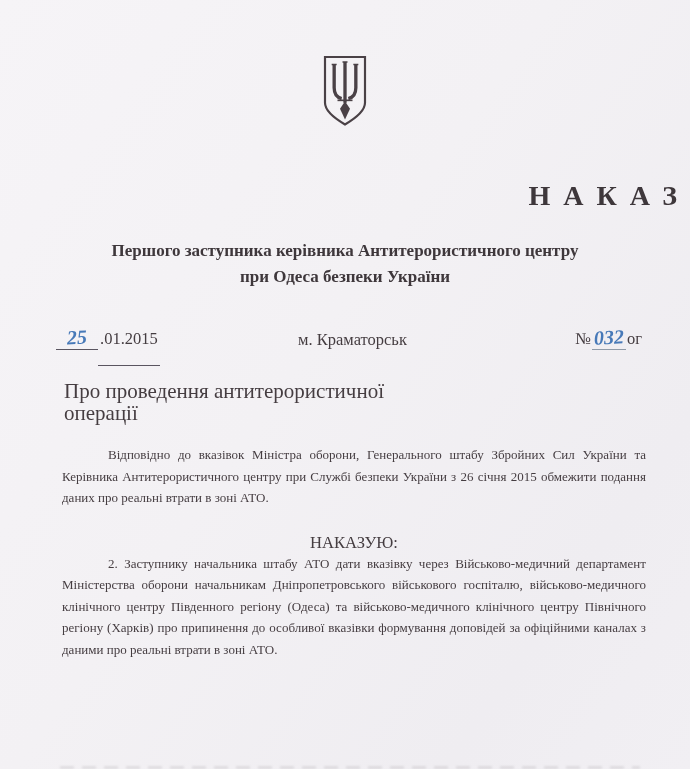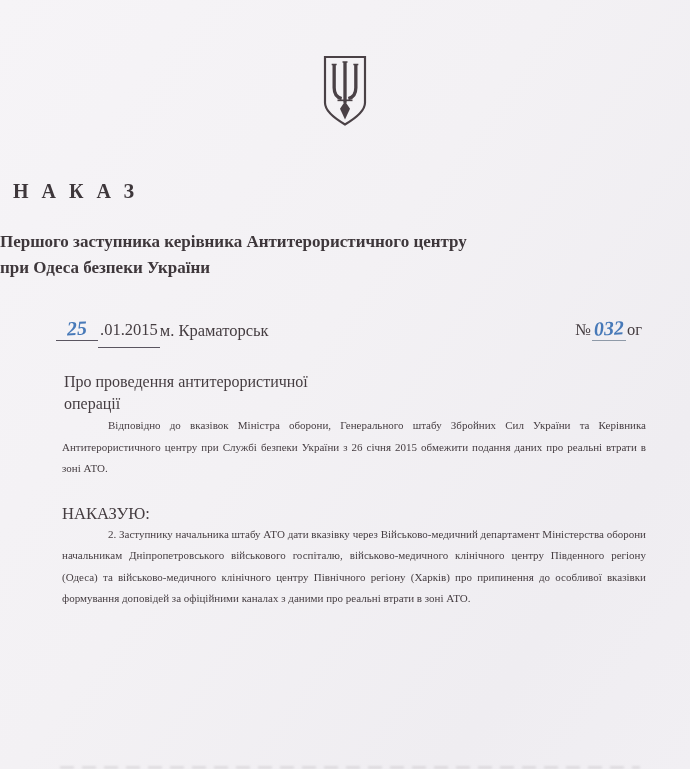--- a/index.html
+++ b/index.html
@@ -14,30 +14,30 @@
     color:#453d41;
     box-sizing:border-box;
   }
   .emblem{
     text-align:center;
     padding-top:54px;
   }
   .emblem svg{display:inline-block;}
   .title{
     margin:46px 0 0 0;
-    text-align:left;
-    font-size:20px;
+    text-align:right;
+    font-size:28px;
     font-weight:bold;
     letter-spacing:13px;
     text-indent:13px; 
     color:#3e373b;
   }
   .issuer{
     margin-top:26px;
-    text-align:left;
+    text-align:center;
     font-weight:bold;
     font-size:17px;
     line-height:26px;
     color:#3e373b;
   }
   .meta-row{
     margin:36px 48px 0 56px;
     display:flex;
     align-items:flex-end;
     justify-content:space-between;
@@ -52,45 +52,46 @@
   .hw{
     font-style:italic;
     color:#4779b8;
     font-size:20px;
     font-weight:bold;
     transform:rotate(-3deg);
     display:inline-block;
   }
   .meta-date .printed{
     border-bottom:1.6px solid #5a5560;
-    padding:0 2px 8px 2px;
+    padding:0 2px 17px 2px;
   }
-  .meta-place{flex:1;text-align:left;padding-right:30px;}
+  .meta-place{flex:1;text-align:center;padding-right:30px;}
   .meta-number .hw-num{
     display:inline-block;
     min-width:34px;
     border-bottom:1.6px solid #8f9aa8;
     text-align:center;
     margin:0 1px;
   }
   .subject{
     margin:30px 0 0 64px;
-    font-size:16px;
+    font-size:21px;
     line-height:22px;
   }
   .para{
-    margin:0 44px 0 62px;
-    font-size:11px;
+    margin:20px 44px 0 62px;
+    font-size:13px;
     line-height:21.5px;
     text-align:justify;
   }
   .para.indent{text-indent:46px;}
   .order-word{
     margin:24px 44px 0 62px;
     font-size:16.6px;
+    text-align:center;
   }
   .scan-smear{
     position:absolute;
     left:60px;right:50px;bottom:0;height:3px;
     background:repeating-linear-gradient(90deg,#8d868c 0 14px,transparent 14px 22px);
     opacity:.18;
     filter:blur(1px);
   }
 </style>
 </head>

